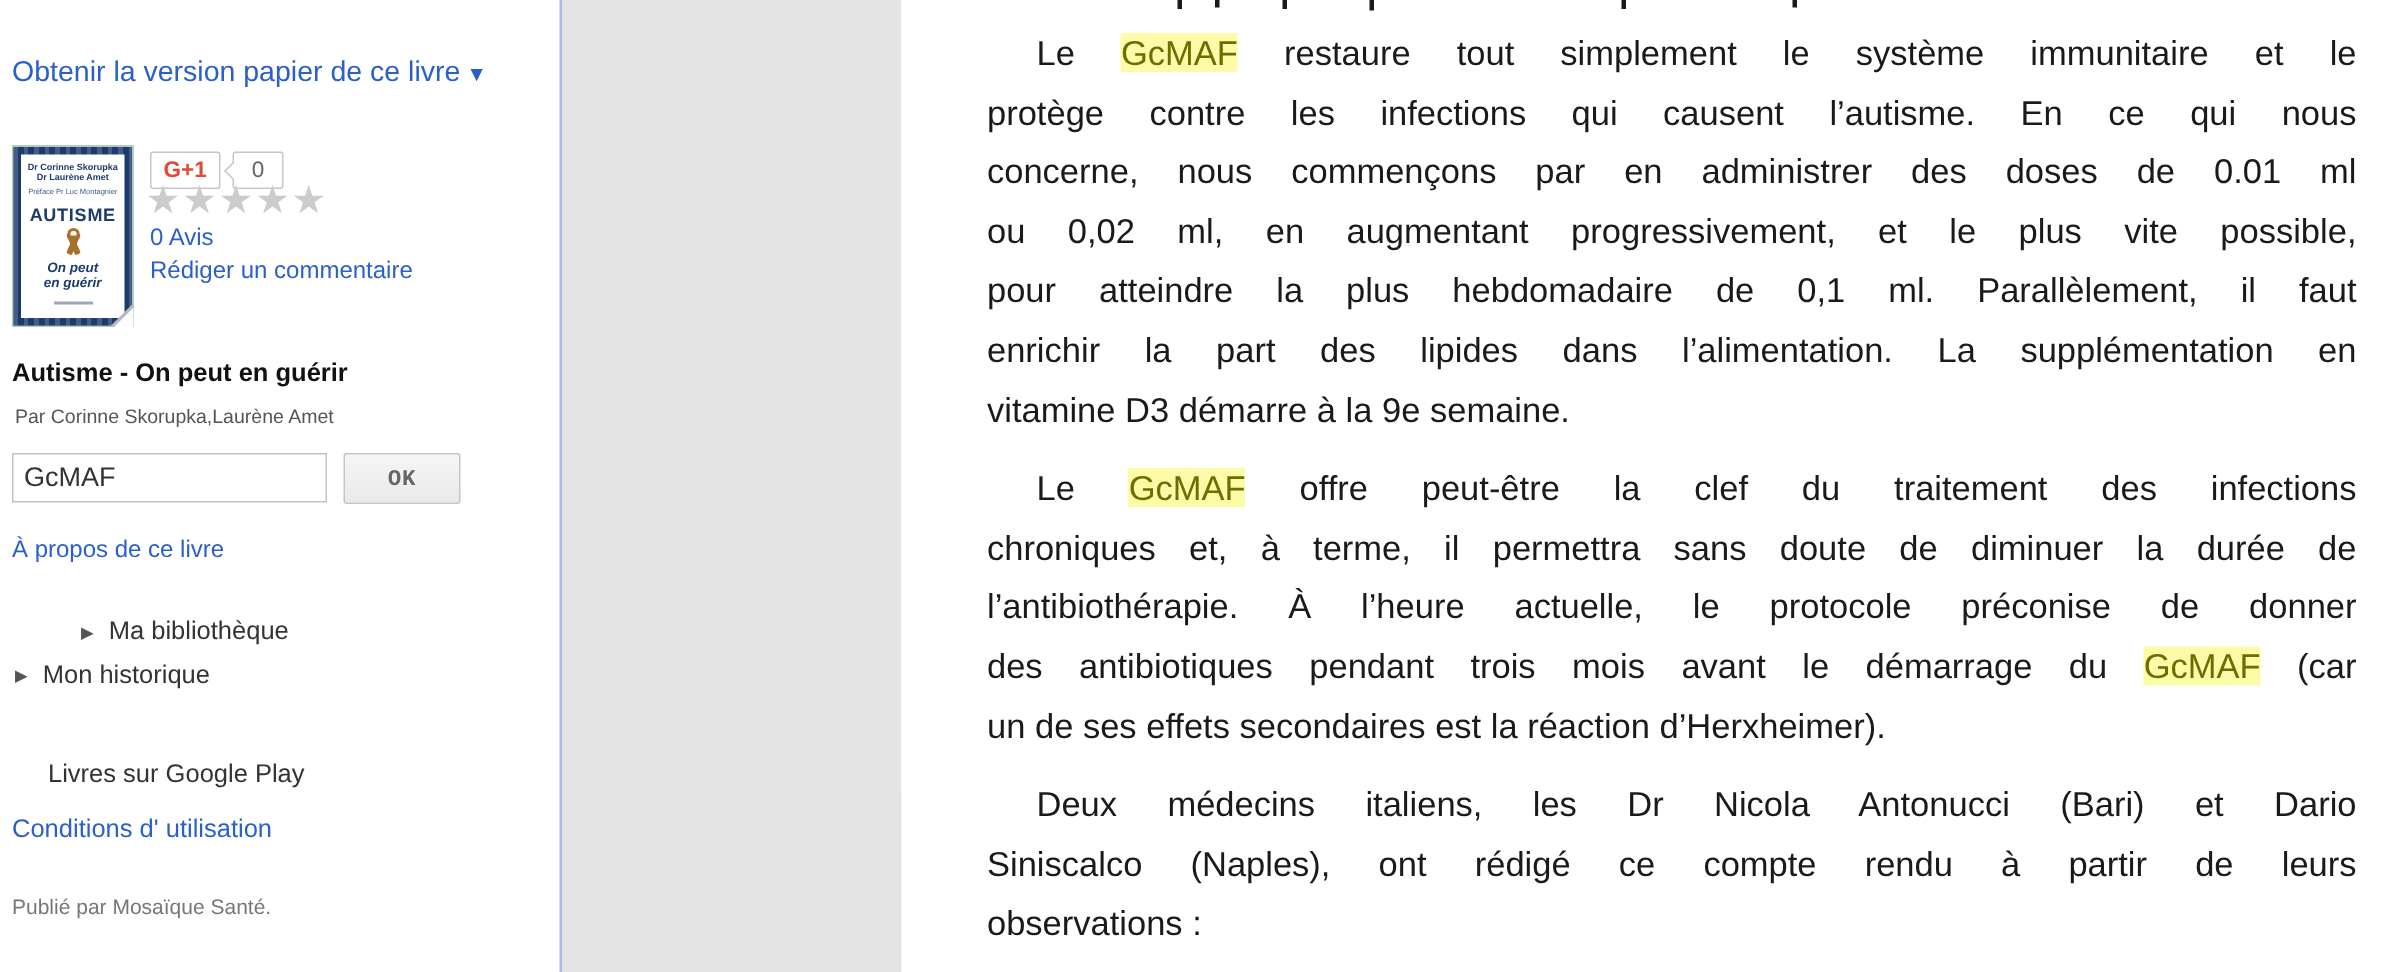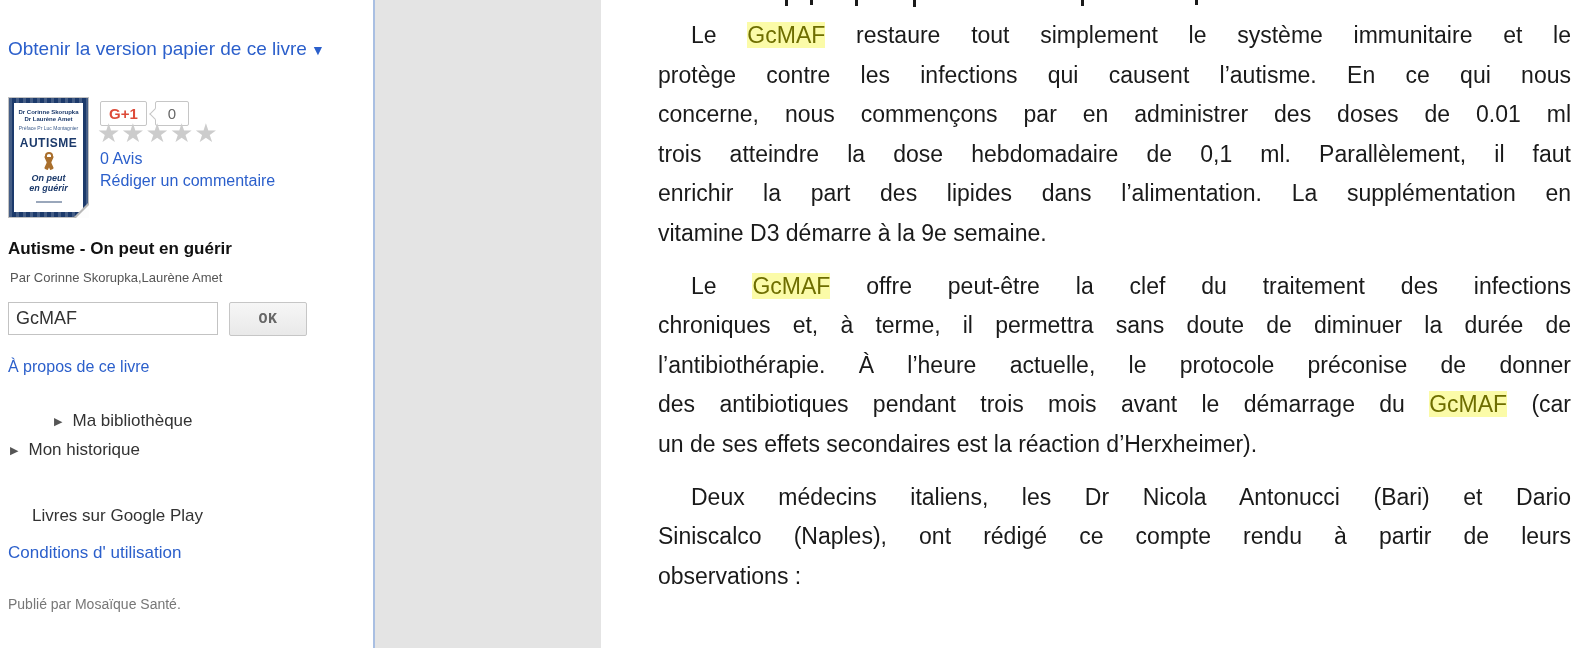--- a/index.html
+++ b/index.html
@@ -164,21 +164,22 @@
     <div class="clip-mark" style="left:254px; height:6px;"></div>
     <div class="clip-mark" style="left:312px; height:7px;"></div>
     <div class="clip-mark" style="left:480px; height:6px;"></div>
     <div class="clip-mark" style="left:594px; height:5px;"></div>
 
     <div id="book-text">
         <div class="para">
           <div class="tline firstline"><span>Le </span><span class="hl">GcMAF</span><span> restaure tout simplement le système immunitaire et le</span></div>
           <div class="tline"><span>protège contre les infections qui causent l’autisme. En ce qui nous</span></div>
           <div class="tline"><span>concerne, nous commençons par en administrer des doses de 0.01 ml</span></div>
-          <div class="tline"><span>trois atteindre la dose hebdomadaire de 0,1 ml. Parallèlement, il faut</span></div>
+          <div class="tline"><span>ou 0,02 ml, en augmentant progressivement, et le plus vite possible,</span></div>
+          <div class="tline"><span>pour atteindre la plus hebdomadaire de 0,1 ml. Parallèlement, il faut</span></div>
           <div class="tline"><span>enrichir la part des lipides dans l’alimentation. La supplémentation en</span></div>
           <div class="tline lastline"><span>vitamine D3 démarre à la 9e semaine.</span></div>
         </div>
         <div class="para">
           <div class="tline firstline"><span>Le </span><span class="hl">GcMAF</span><span> offre peut-être la clef du traitement des infections</span></div>
           <div class="tline"><span>chroniques et, à terme, il permettra sans doute de diminuer la durée de</span></div>
           <div class="tline"><span>l’antibiothérapie. À l’heure actuelle, le protocole préconise de donner</span></div>
           <div class="tline"><span>des antibiotiques pendant trois mois avant le démarrage du </span><span class="hl">GcMAF</span><span> (car</span></div>
           <div class="tline lastline"><span>un de ses effets secondaires est la réaction d’Herxheimer).</span></div>
         </div>

